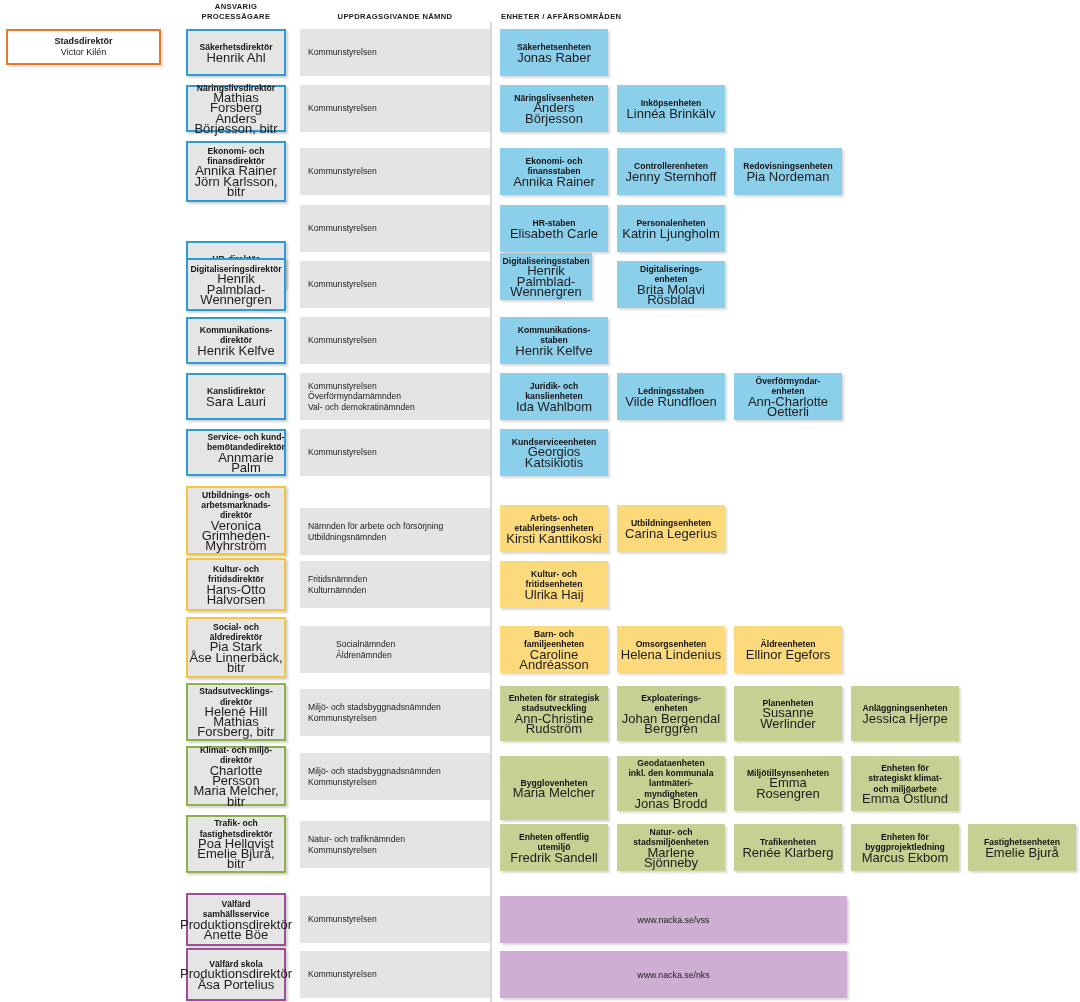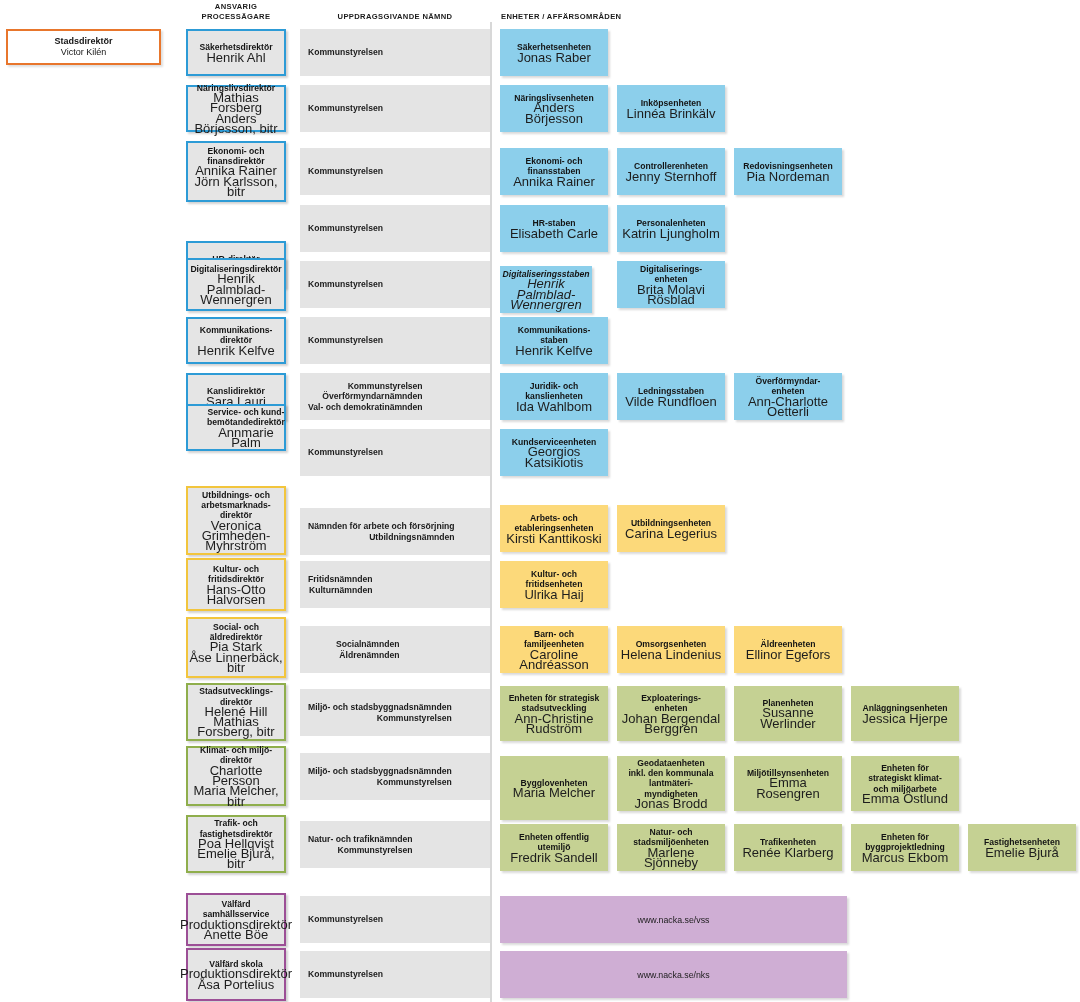--- a/index.html
+++ b/index.html
@@ -62,24 +62,23 @@
   .board-strip {
     position: absolute;
     background: #e4e4e4;
     box-sizing: border-box;
     display: flex;
     align-items: center;
     padding-left: 8px;
   }
   .board-strip .board-lines {
     font-size: 8.6px;
-    font-weight: bold;
+    font-weight: normal;
     line-height: 10.6px;
     color: #1b1b1b;
-    text-align: right;
   }
 
   
   .owner-box {
     position: absolute;
     left: 186px;
     width: 100px;
     background: #e5e5e5;
     border: 2px solid #2d9bd6;
     box-sizing: border-box;
@@ -279,21 +278,21 @@
     </div>
     <div class="owner-box c-blue" style="top: 258px; height: 53px;">
       <div class="t-title">
         <div>Digitaliseringsdirektör</div>
       </div>
       <div class="t-name">
         <div>Henrik</div>
         <div>Palmblad-Wennergren</div>
       </div>
     </div>
-    <div class="unit f-blue" style="left: 500px; width: 92px; top: 266px; height: 47px; font-style: italic;">
+    <div class="unit f-blue" style="left: 500px; width: 92px; top: 253px; height: 47px;">
       <div class="t-title">
         <div>Digitaliseringsstaben</div>
       </div>
       <div class="t-name">
         <div>Henrik</div>
         <div>Palmblad-Wennergren</div>
       </div>
     </div>
     <div class="unit f-blue" style="left: 617px; width: 108px; top: 261px; height: 47px;">
       <div class="t-title">
@@ -366,21 +365,21 @@
       </div>
       <div class="t-name">
         <div>Ann-Charlotte Oetterli</div>
       </div>
     </div>
     <div class="board-strip" style="left: 300px; top: 429px; width: 190px; height: 47px;">
       <div class="board-lines">
         <div>Kommunstyrelsen</div>
       </div>
     </div>
-    <div class="owner-box c-blue" style="top: 404px; height: 47px; padding-left: 20px;">
+    <div class="owner-box c-blue" style="top: 429px; height: 47px; padding-left: 20px;">
       <div class="t-title">
         <div>Service- och kund-</div>
         <div>bemötandedirektör</div>
       </div>
       <div class="t-name">
         <div>Annmarie Palm</div>
       </div>
     </div>
     <div class="unit f-blue" style="left: 500px; width: 108px; top: 429px; height: 47px;">
       <div class="t-title">

